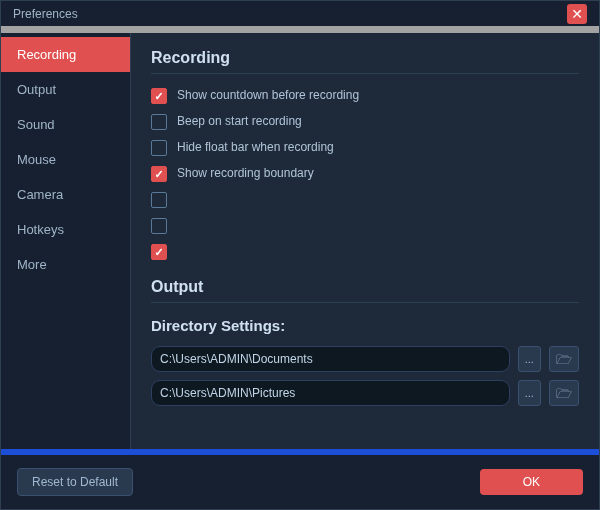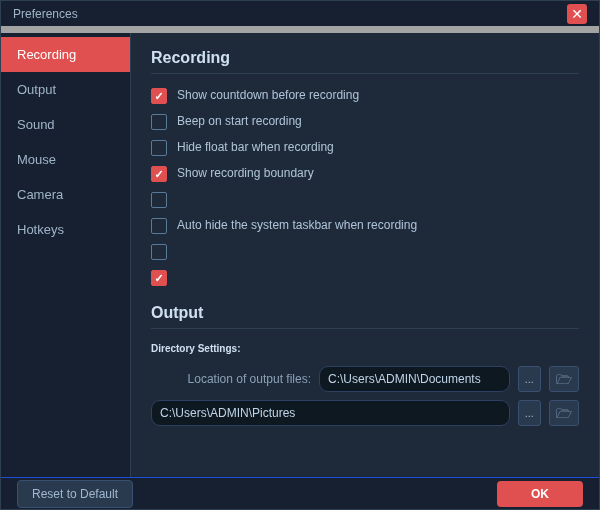--- a/index.html
+++ b/index.html
@@ -114,21 +114,21 @@
       font-weight: bold;
     }
     .checkbox-label {
       color: #b0c4d8;
       font-size: 12px;
     }
     .output-section {
       margin-top: 18px;
     }
     .subsection-title {
-      font-size: 10px;
+      font-size: 15px;
       font-weight: 600;
       color: #d0e0f0;
       margin-bottom: 12px;
     }
     .field-row {
       display: flex;
       align-items: center;
       margin-bottom: 8px;
       gap: 8px;
     }
@@ -163,23 +163,23 @@
       background: #2a3a4e;
       border: 1px solid #3a5070;
       color: #a0b8d0;
       padding: 3px 6px;
       border-radius: 3px;
       cursor: pointer;
       font-size: 13px;
       height: 26px;
     }
     .footer {
-      height: 32px;
+      height: 60px;
       background: #162030;
-      border-top: 1px solid #1d4ed8;
+      border-top: 6px solid #1d4ed8;
       display: flex;
       align-items: center;
       justify-content: space-between;
       padding: 0 16px;
     }
     .reset-btn {
       background: #2a3a4e;
       border: 1px solid #3a5070;
       color: #a0b8d0;
       padding: 6px 14px;
@@ -188,25 +188,24 @@
       font-size: 12px;
     }
     .footer-right {
       display: flex;
       gap: 10px;
     }
     .ok-btn {
       background: #e05050;
       border: none;
       color: white;
-      padding: 6px 34px;
+      padding: 6px 43px;
       border-radius: 4px;
       cursor: pointer;
       font-size: 12px;
-      font-weight: bold;
     }
     .cancel-btn {
       background: #2a3a4e;
       border: 1px solid #3a5070;
       color: #a0b8d0;
       padding: 6px 16px;
       border-radius: 4px;
       cursor: pointer;
       font-size: 12px;
     }
@@ -233,20 +232,21 @@
 
   <div class="main-content">
 
     <div class="sidebar">
       <div class="sidebar-item active">Recording</div>
       <div class="sidebar-item">Output</div>
       <div class="sidebar-item">Sound</div>
       <div class="sidebar-item">Mouse</div>
       <div class="sidebar-item">Camera</div>
       <div class="sidebar-item">Hotkeys</div>
+      <div class="sidebar-item">More</div>
     </div>
 
     <div class="content-area">
 
       <div class="section-title">Recording</div>
 
       <div class="checkbox-row">
         <div class="checkbox-box checked"></div>
         <span class="checkbox-label">Show countdown before recording</span>
       </div>
@@ -257,38 +257,33 @@
       <div class="checkbox-row">
         <div class="checkbox-box"></div>
         <span class="checkbox-label">Hide float bar when recording</span>
       </div>
       <div class="checkbox-row">
         <div class="checkbox-box checked"></div>
         <span class="checkbox-label">Show recording boundary</span>
       </div>
       <div class="checkbox-row">
         <div class="checkbox-box"></div>
-      </div>
-      <div class="checkbox-row">
-        <div class="checkbox-box"></div>
-        <span class="checkbox-label">Auto hide the system taskbar when recording</span>
       </div>
       <div class="checkbox-row">
         <div class="checkbox-box"></div>
       </div>
       <div class="checkbox-row">
         <div class="checkbox-box checked"></div>
       </div>
 
       <div class="output-section">
         <div class="section-title">Output</div>
         <div class="subsection-title">Directory Settings:</div>
 
         <div class="field-row">
-          <span class="field-label">Location of output files:</span>
           <input class="field-input" type="text" value="C:\Users\ADMIN\Documents" readonly="" style="">
           <button class="dots-btn">...</button>
           <button class="folder-btn">🗁</button>
         </div>
 
         <div class="field-row">
           <input class="field-input" type="text" value="C:\Users\ADMIN\Pictures" readonly="" style="">
           <button class="dots-btn">...</button>
           <button class="folder-btn">🗁</button>
         </div>

